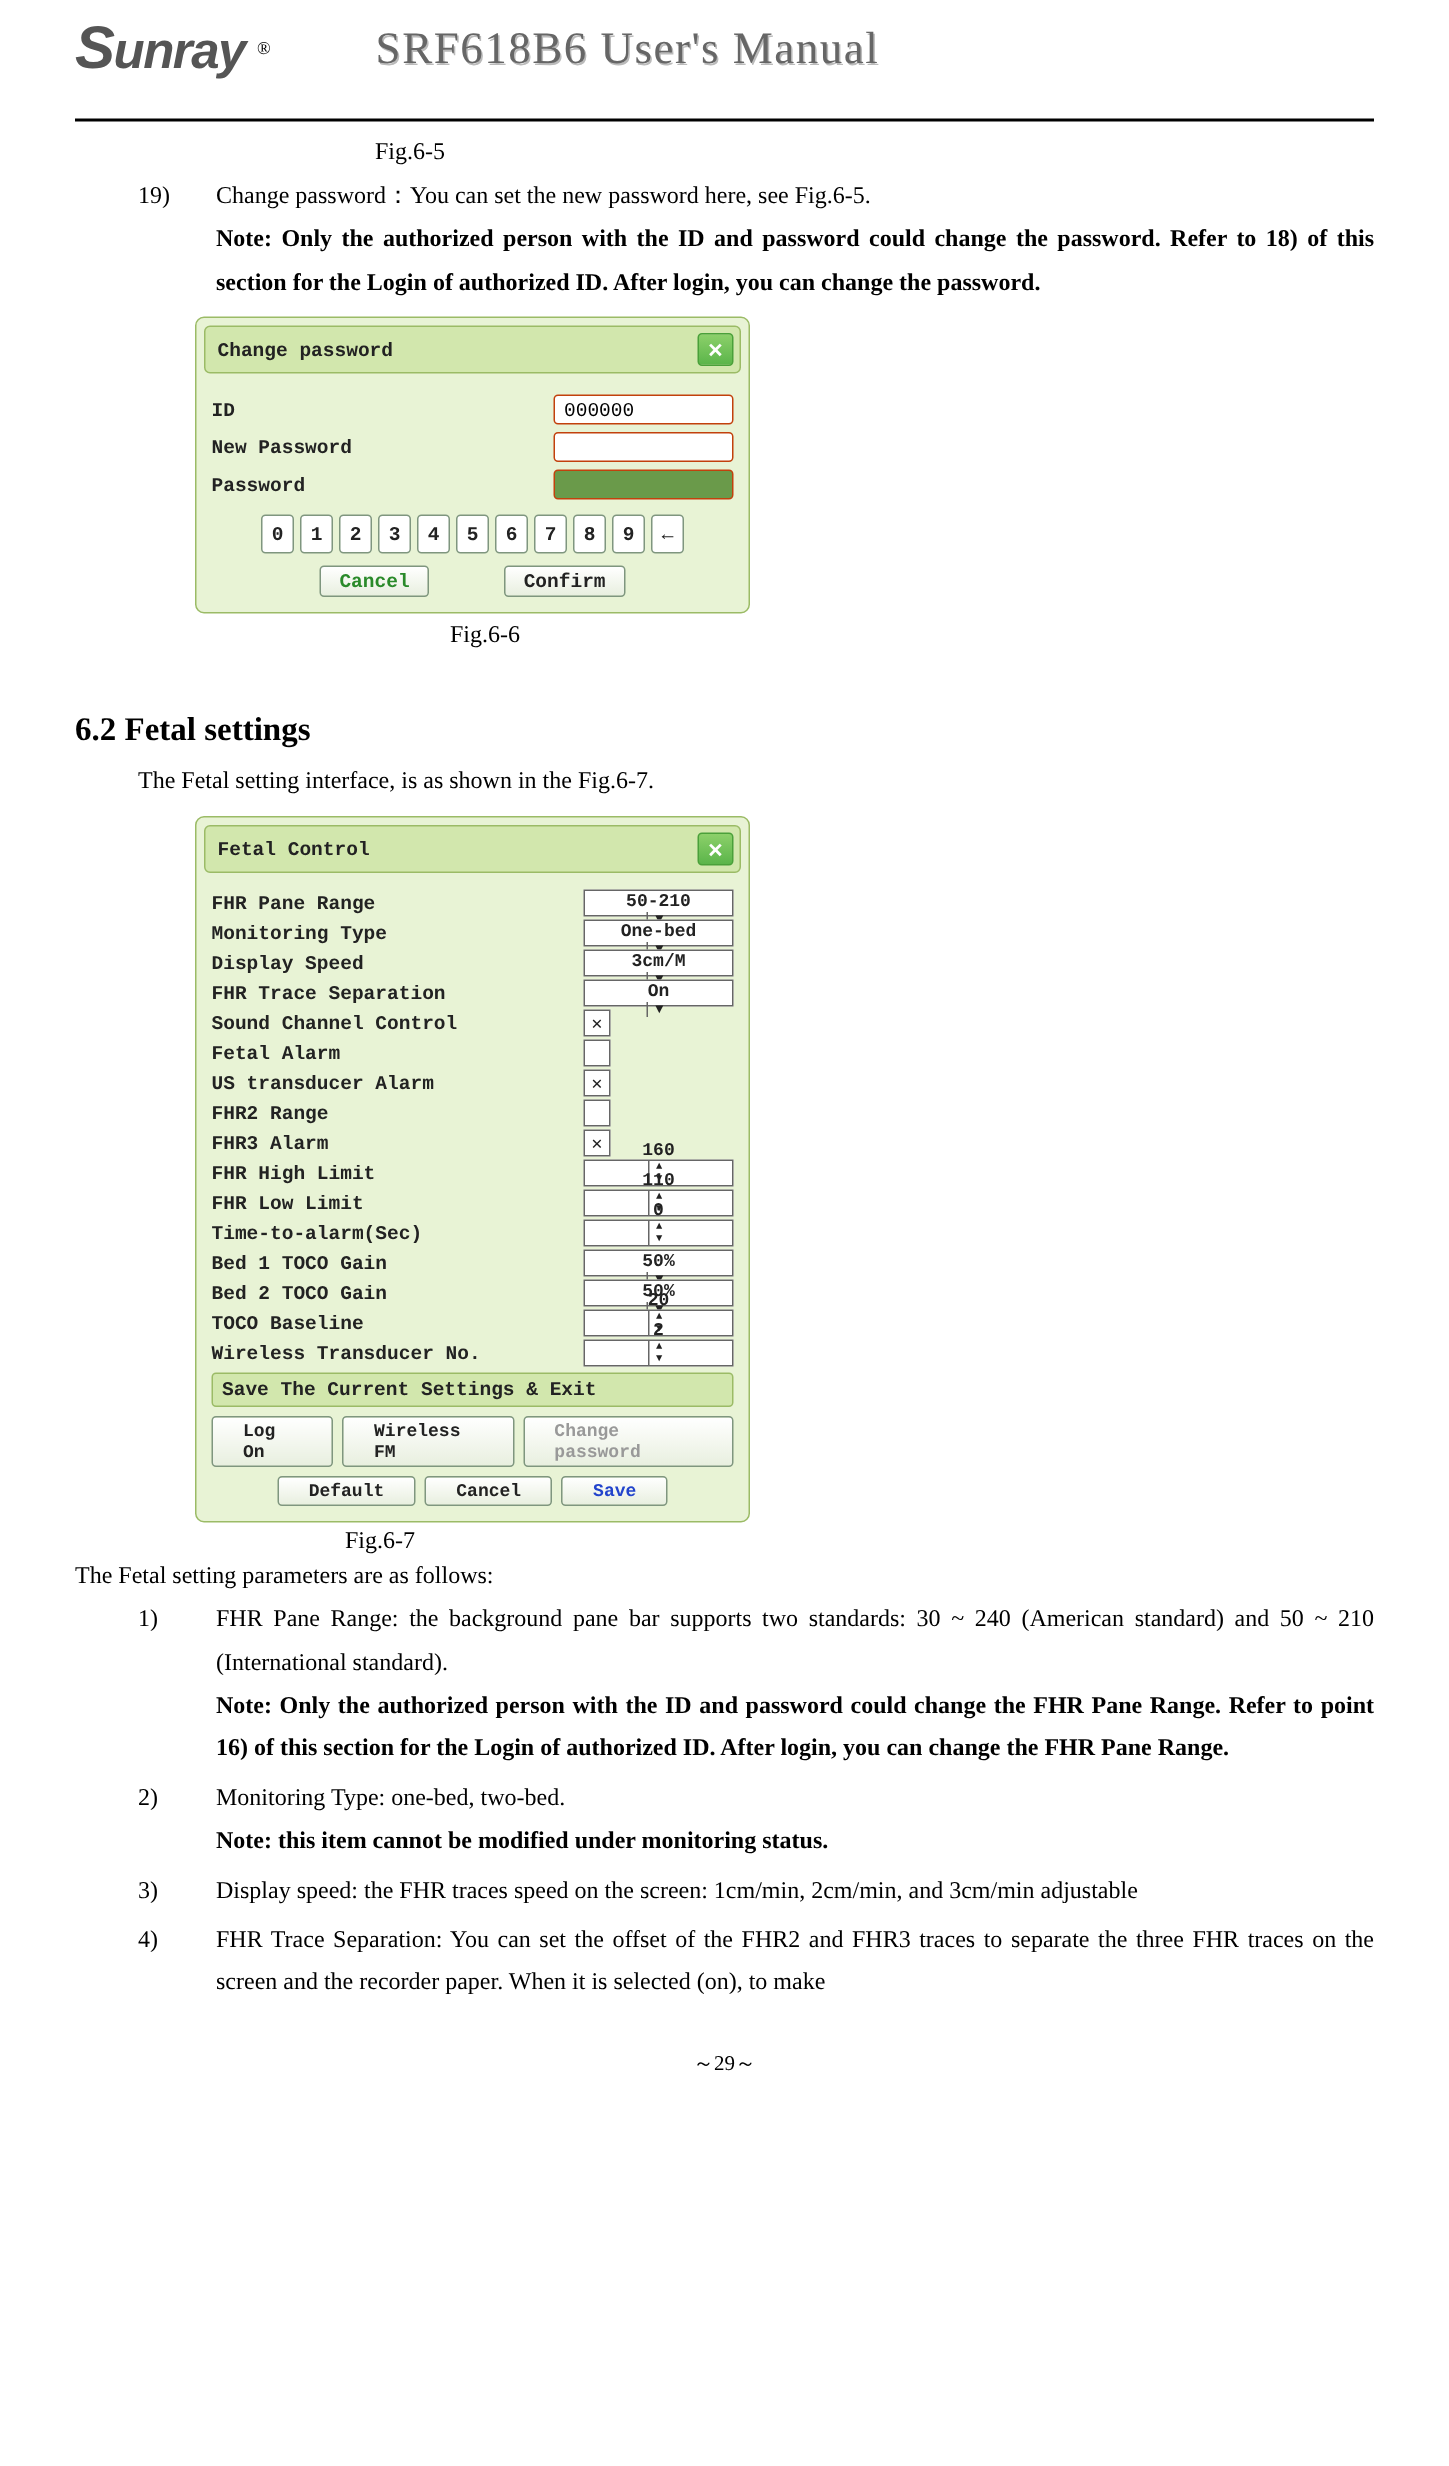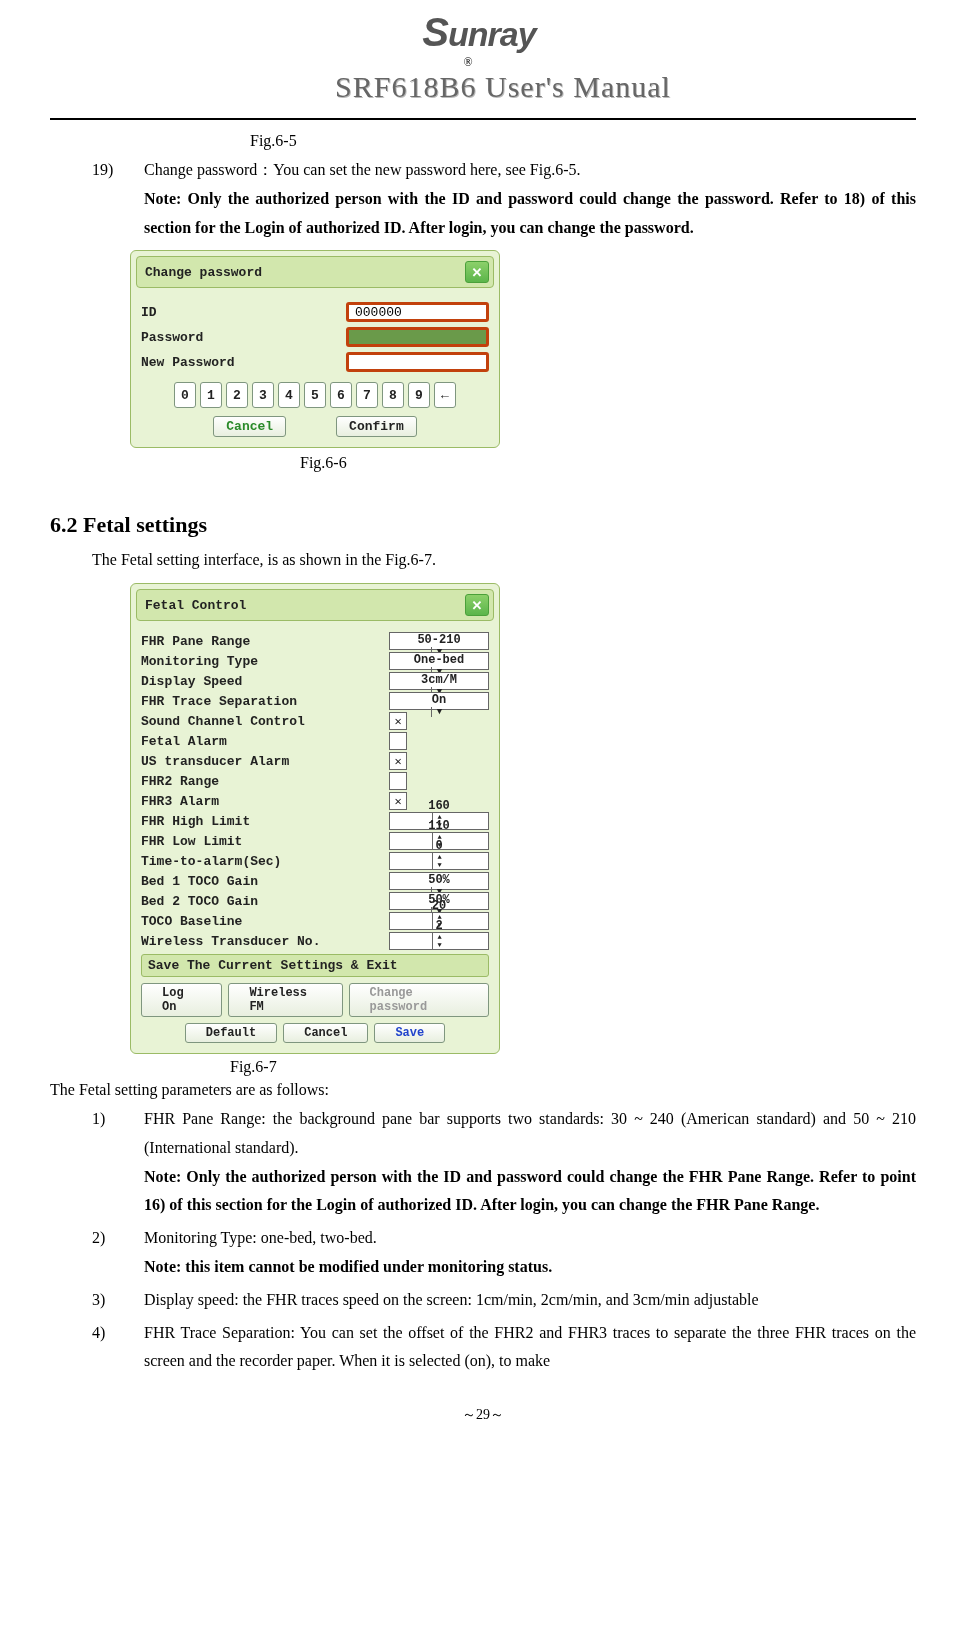--- a/index.html
+++ b/index.html
@@ -11,23 +11,22 @@
     background: #fff;
     width: 966px;
   }
   .page {
     padding: 10px 50px 20px 50px;
   }
   .header-bar {
     display: flex;
     align-items: center;
     border-bottom: 2px solid #000;
-    padding-bottom: 14px;
+    padding-bottom: 24px;
     margin-bottom: 12px;
-    flex-direction: column;
   }
   .logo {
     font-family: Arial, sans-serif;
     font-size: 34px;
     font-weight: bold;
     font-style: italic;
     color: #555;
     letter-spacing: -1px;
     margin-right: 8px;
   }
@@ -127,23 +126,23 @@
   .ui-row {
     display: flex;
     align-items: center;
     margin: 5px 0;
   }
   .ui-label {
     flex: 1;
     font-weight: bold;
   }
   .ui-input {
-    width: 143px;
+    width: 120px;
     height: 20px;
-    border: 3px solid #c2410c;
+    border: 1px solid #c2410c;
     border-radius: 3px;
     background: #fff;
     padding: 0 6px;
     font-family: "Courier New", monospace;
     font-size: 13px;
     box-sizing: border-box;
   }
   .ui-input.pwd {
     background: #6a9a4a;
   }
@@ -317,26 +316,26 @@
     <div class="ui-titlebar">
       <span>Change password</span>
       <span class="ui-close">✕</span>
     </div>
     <div class="ui-body">
       <div class="ui-row">
         <span class="ui-label">ID</span>
         <input class="ui-input" value="000000" style="">
       </div>
       <div class="ui-row">
+        <span class="ui-label">New Password</span>
+        <input class="ui-input" style="">
+      </div>
+      <div class="ui-row">
         <span class="ui-label">Password</span>
         <input class="ui-input pwd" style="">
-      </div>
-      <div class="ui-row">
-        <span class="ui-label">New Password</span>
-        <input class="ui-input" style="">
       </div>
       <div class="keypad">
         <span class="key">0</span>
         <span class="key">1</span>
         <span class="key">2</span>
         <span class="key">3</span>
         <span class="key">4</span>
         <span class="key">5</span>
         <span class="key">6</span>
         <span class="key">7</span>

